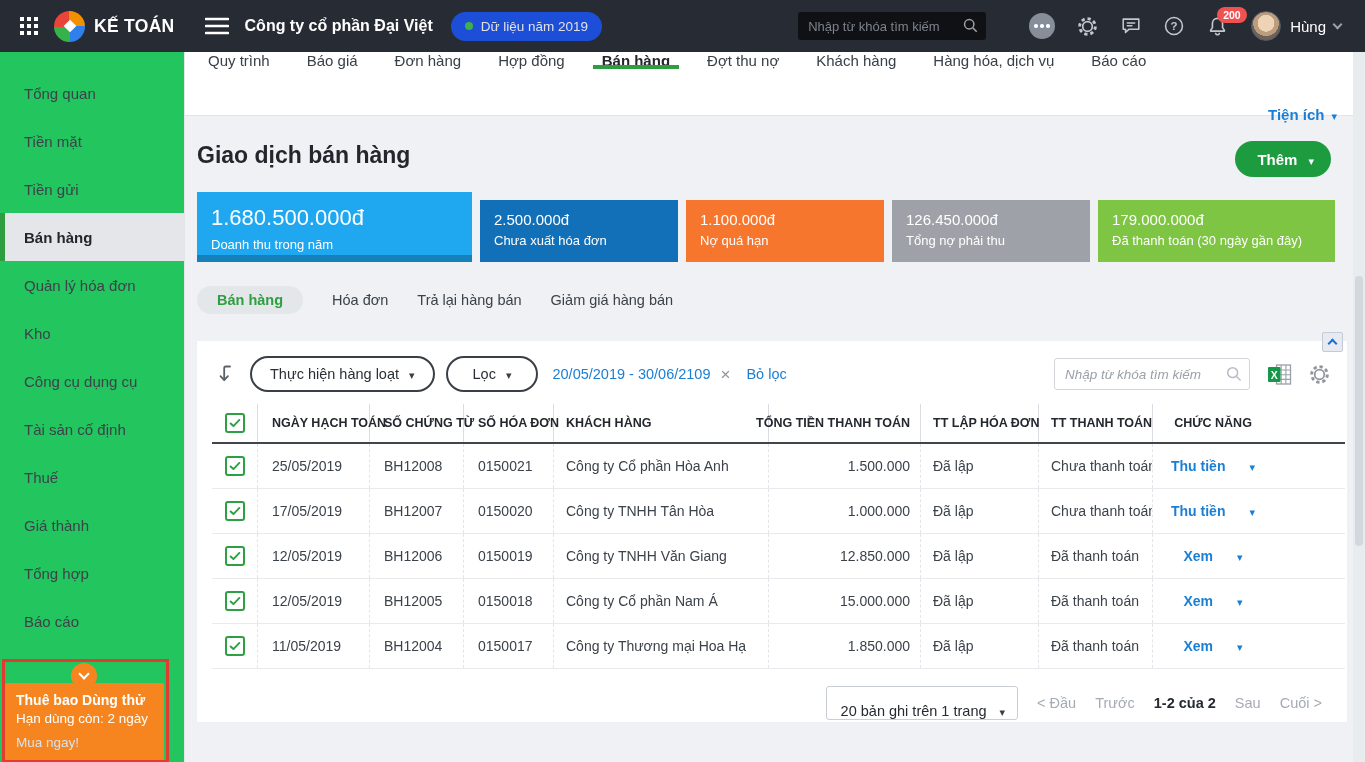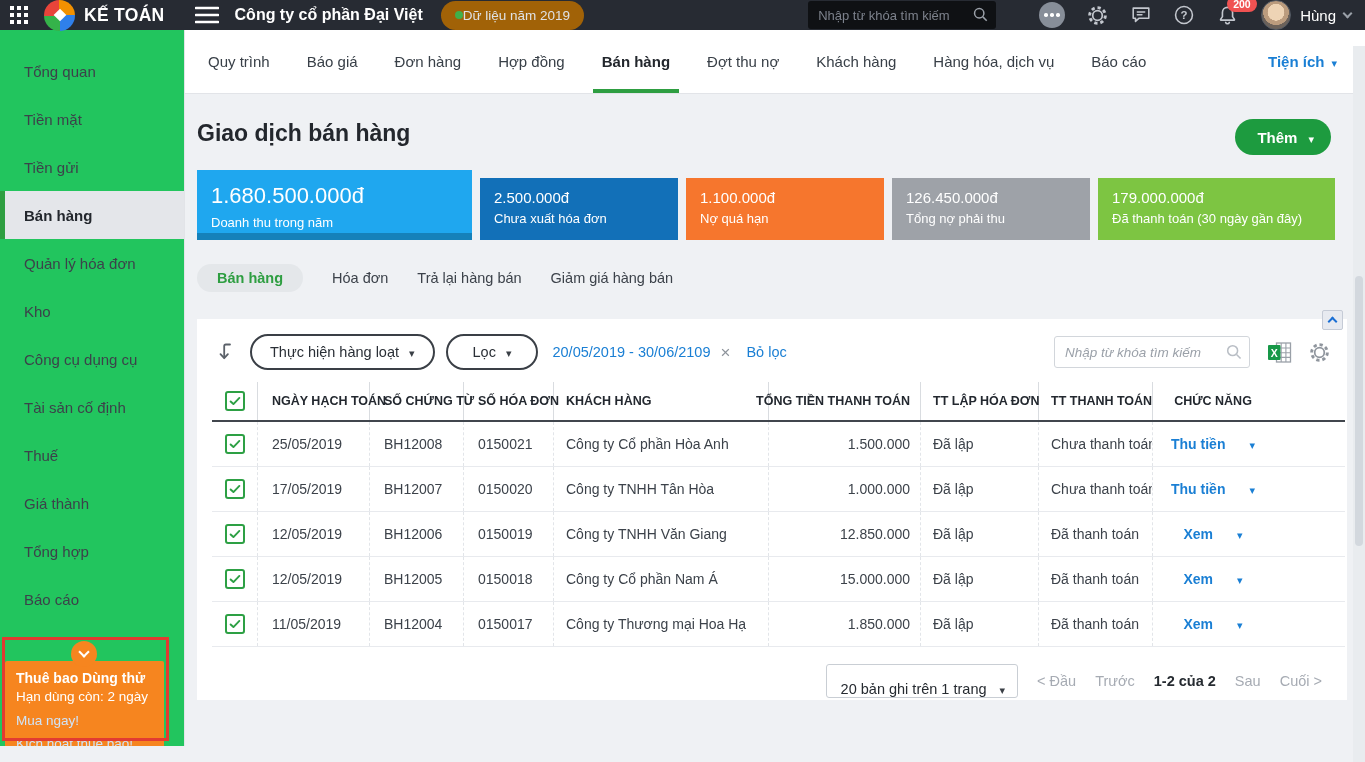--- a/index.html
+++ b/index.html
@@ -1,29 +1,29 @@
 <!DOCTYPE html>
 <html><head>
 <meta charset="utf-8">
 <style>
   * { margin:0; padding:0; box-sizing:border-box; }
   html,body { width:1365px; height:762px; overflow:hidden; }
   body { font-family:"Liberation Sans","DejaVu Sans",sans-serif; }
   .app { position:relative; width:1365px; height:762px; background:#eff1f4; overflow:hidden; }
 
   
-  .header { height:30px; background:#272b33; display:flex; align-items:center; padding:0 10px; position:relative; z-index:10; }
+  .header { height:52px; background:#272b33; display:flex; align-items:center; padding:0 20px; position:relative; z-index:10; }
   .grid-icon { width:18px; height:18px; margin-right:16px; cursor:pointer; }
   .logo { width:31px; height:31px; border-radius:50%; margin-right:9px; position:relative;
           background:conic-gradient(#f29100 0 90deg,#2f80ea 90deg 180deg,#35b34a 180deg 270deg,#e8443a 270deg 360deg); }
   .logo-core { position:absolute; left:50%; top:50%; width:9px; height:9px; background:#fff; transform:translate(-50%,-50%) rotate(45deg); }
   .app-name { color:#fff; font-weight:bold; font-size:17.5px; letter-spacing:.3px; margin-right:30px; }
   .hamburger { margin-right:16px; cursor:pointer; }
   .company { color:#fff; font-weight:bold; font-size:16px; margin-right:18px; }
-  .year-pill { background:#a16207; border-radius:15px; height:29px; display:flex; align-items:center; padding:0 14px; cursor:pointer; }
+  .year-pill { background:#1d4ed8; border-radius:15px; height:29px; display:flex; align-items:center; gap:8px; padding:0 14px; cursor:pointer; }
   .year-dot { width:8px; height:8px; border-radius:50%; background:#41b049; }
   .year-pill span { color:#dfe1e4; font-size:13.5px; }
   .hdr-spacer { flex:1; }
   .hdr-search { position:relative; width:188px; margin-right:22px; }
   .hdr-search input { width:188px; height:28px; background:#0f1114; border:none; border-radius:3px; color:#c6cad1; font-size:13px; padding:0 28px 0 10px; outline:none; font-family:inherit; }
   .hdr-search input::placeholder { color:#7d828c; }
   .hdr-search svg { position:absolute; right:7px; top:5px; }
   .hdr-ic { margin-left:21px; cursor:pointer; display:flex; align-items:center; position:relative; }
   .ellipsis-circle { width:26px; height:26px; border-radius:50%; background:#878e99; display:flex; align-items:center; justify-content:center; gap:2.5px; }
   .ellipsis-circle i { width:3.5px; height:3.5px; border-radius:50%; background:#fff; }
@@ -44,21 +44,21 @@
   .alert-box { position:absolute; left:2px; top:607px; width:167px; height:104px; border:3px solid #e23b31; z-index:4; pointer-events:none; }
   .trial-popup { position:absolute; left:5px; top:631px; width:159px; height:100px; background:#f6851f; color:#fff; padding:9px 10px 0 11px; z-index:2; border-radius:2px; }
   .trial-title { font-size:14px; font-weight:bold; margin-bottom:3px; }
   .trial-line { font-size:13.5px; margin-bottom:9px; }
   .trial-link { font-size:13.5px; color:#cfe4f9; margin-bottom:8px; cursor:pointer; }
   .popup-chev-circle { position:absolute; left:71px; top:611px; width:26px; height:26px; border-radius:50%; background:#f6851f; z-index:3; display:flex; align-items:center; justify-content:center; cursor:pointer; }
   .popup-chev-circle .chev2 { width:8px; height:8px; border-right:2.5px solid #fff; border-bottom:2.5px solid #fff; transform:rotate(45deg); margin-top:-4px; }
 
   
   .content { flex:1; position:relative; background:#eff1f4; }
-  .tabbar { height:64px; background:#fff; border-bottom:1px solid #e2e4e8; display:flex; gap:37px; padding:0 28px 0 23px; }
+  .tabbar { height:64px; background:#fff; border-bottom:1px solid #e2e4e8; display:flex; gap:37px; padding:0 28px 0 23px;flex-direction:column; }
   .tab { height:100%; display:flex; align-items:center; font-size:15px; color:#394048; cursor:pointer; position:relative; white-space:nowrap; }
   .tab.active { font-weight:bold; color:#23272d; }
   .tab.active::after { content:""; position:absolute; left:-9px; right:-9px; bottom:0; height:4px; background:#2e9e41; }
   .utility { margin-left:auto; color:#1a7fd4; font-weight:bold; font-size:15px; display:flex; align-items:center; gap:7px; cursor:pointer; }
   .caret::before { content:"▾"; font-size:11px; line-height:1; }
   .caret { display:inline-block; }
   .caret.blue { color:#1a7fd4; }
   .caret.white { color:#fff; }
   .caret.dark { color:#3a3f46; }
 

